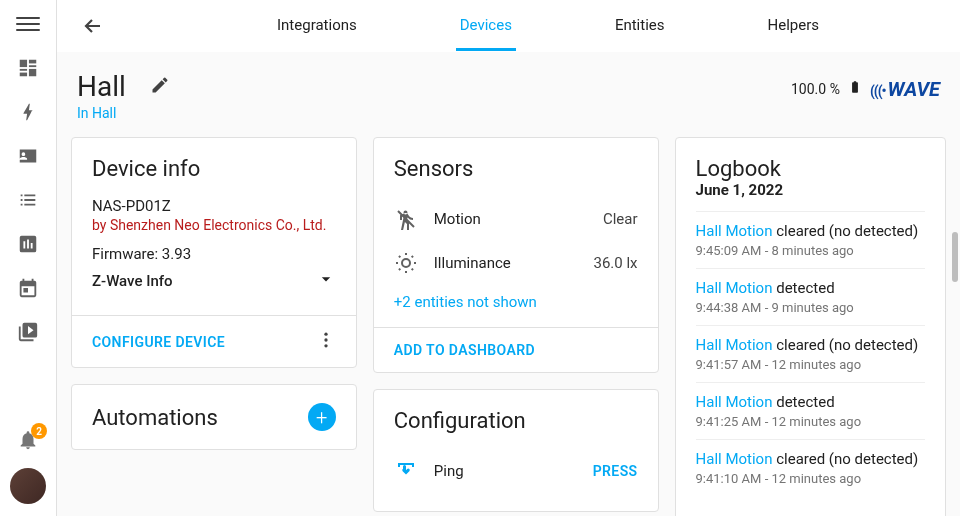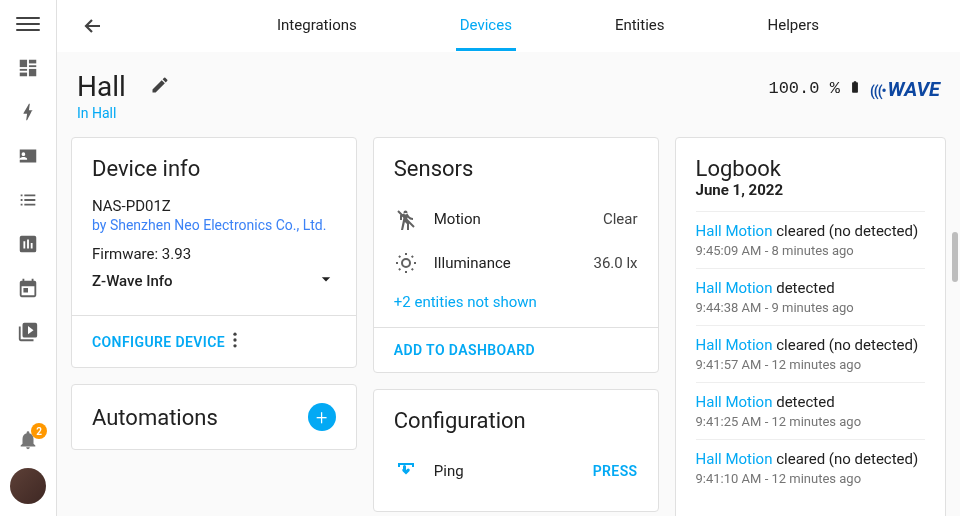--- a/index.html
+++ b/index.html
@@ -20,33 +20,33 @@
 .tabs { display: flex; gap: 95px; }
 .tab { padding: 14px 4px; font-size: 15px; color: #212121; cursor: pointer; border-bottom: 3px solid transparent; }
 .tab.active { color: #03a9f4; border-bottom-color: #03a9f4; }
 .content { flex: 1; overflow-y: auto; padding: 18px 14px 0 14px; background: #fafafa; position: relative; }
 .header-row { display: flex; align-items: flex-start; margin-bottom: 16px; padding: 0 6px; }
 .device-title { display: flex; align-items: center; gap: 24px; }
 .device-title h1 { font-size: 28px; font-weight: 400; }
 .pencil { cursor: pointer; color: #424242; }
 .location-link { color: #03a9f4; font-size: 14px; margin-top: 2px; cursor: pointer; }
 .header-right { margin-left: auto; display: flex; align-items: center; gap: 8px; padding-top: 6px; }
-.battery-text { font-size: 17px; color: #212121; font-family: Liberation Mono, monospace; }
+.battery-text { font-size: 14px; color: #212121; }
 .zwave-logo { font-size: 20px; font-weight: 700; font-style: italic; color: #0d47a1; }
 .zwave-logo::before { content: "(((•"; font-style: normal; font-size: 14px; letter-spacing: -1px; margin-right: 2px; }
 .columns { display: flex; gap: 16px; align-items: flex-start; }
 .col { flex: 1; display: flex; flex-direction: column; gap: 16px; }
 .col-right { flex: 0.95; }
 .card { background: #fff; border: 1px solid #e0e0e0; border-radius: 4px; padding: 18px 20px; }
 .card h2 { font-size: 22px; font-weight: 400; margin-bottom: 16px; }
 .info-line { font-size: 15px; color: #212121; margin-bottom: 2px; }
-.info-sub { font-size: 14px; color: #3b82f6; margin-bottom: 12px; }
+.info-sub { font-size: 14px; color: #b91c1c; margin-bottom: 12px; }
 .firmware { font-size: 15px; margin-bottom: 0; }
 .expander { display: flex; justify-content: space-between; align-items: center; font-size: 15px; font-weight: 500; cursor: pointer; padding: 6px 0; }
-.card-actions { display: flex; justify-content: flex-start; align-items: center; border-top: 1px solid #e0e0e0; margin: 16px -20px -18px -20px; padding: 14px 20px; }
+.card-actions { display: flex; justify-content: space-between; align-items: center; border-top: 1px solid #e0e0e0; margin: 16px -20px -18px -20px; padding: 14px 20px; }
 .link-btn { color: #03a9f4; font-weight: 600; font-size: 14px; letter-spacing: 0.4px; cursor: pointer; }
 .menu-dots { cursor: pointer; color: #424242; }
 .sensor-row { display: flex; align-items: center; gap: 16px; padding: 10px 0; font-size: 15px; }
 .sensor-row .icon { width: 24px; height: 24px; color: #616161; }
 .sensor-label { flex: 1; }
 .sensor-value { color: #424242; }
 .more-link { color: #03a9f4; font-size: 15px; cursor: pointer; margin-top: 8px; display: inline-block; }
 .card-action-bottom { border-top: 1px solid #e0e0e0; margin: 16px -20px -18px -20px; padding: 14px 20px; }
 .auto-header { display: flex; justify-content: space-between; align-items: center; }
 .add-btn { width: 28px; height: 28px; border-radius: 50%; background: #03a9f4; color: #fff; display: flex; align-items: center; justify-content: center; cursor: pointer; font-size: 20px; font-weight: 300; }

